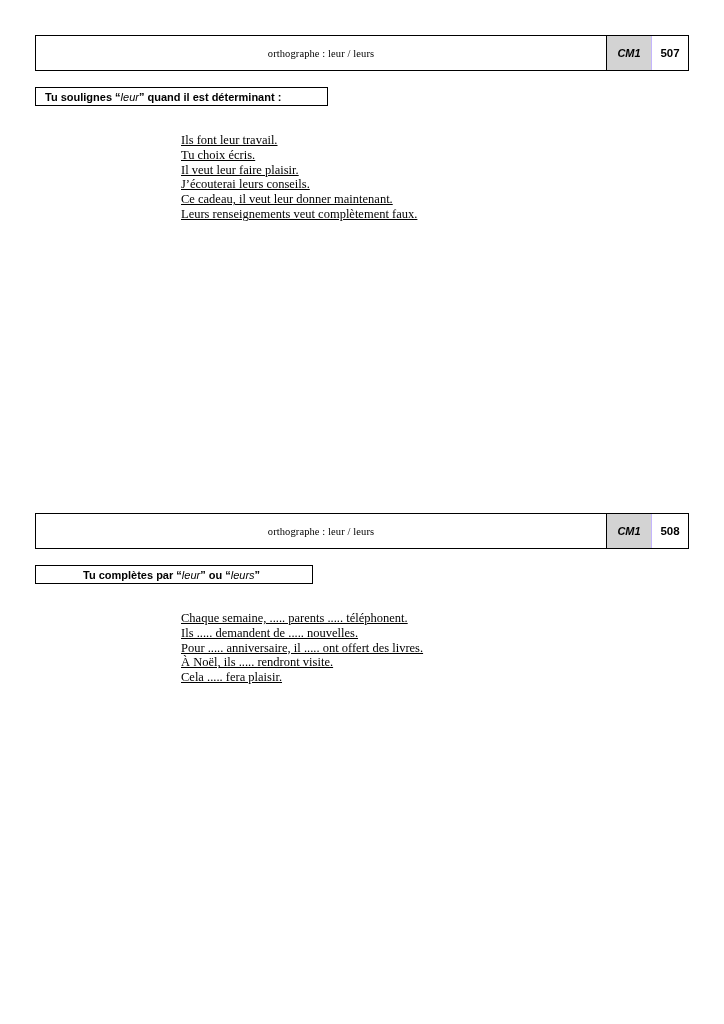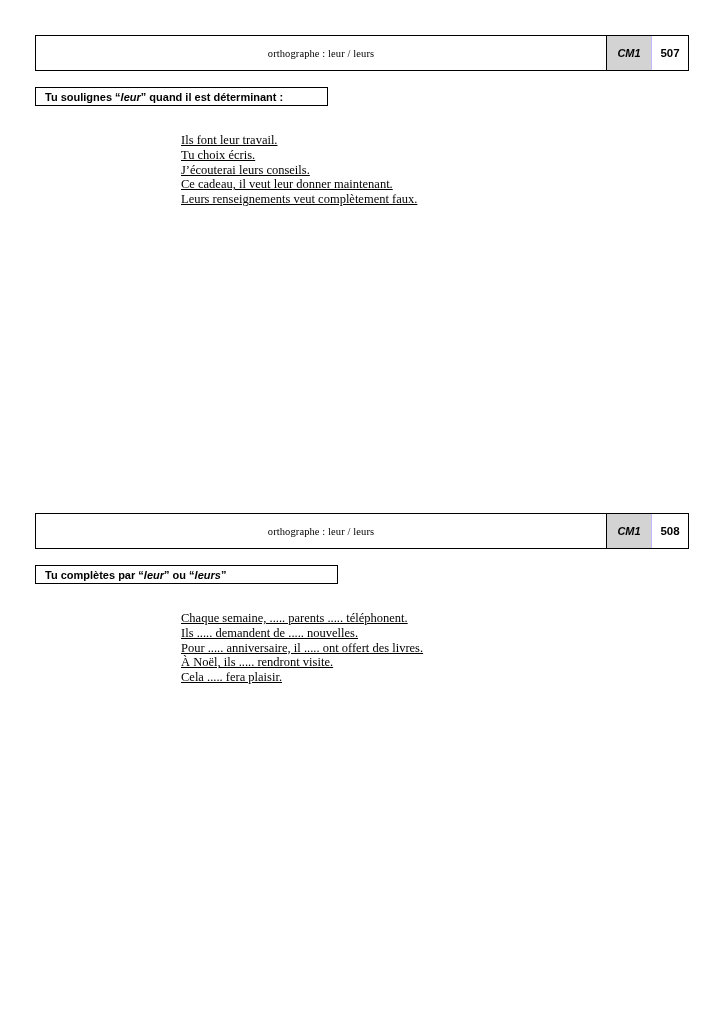--- a/index.html
+++ b/index.html
@@ -88,40 +88,40 @@
     display: flex;
     align-items: center;
     padding-left: 4px;
     font-family: "Liberation Sans", sans-serif;
     font-weight: bold;
     font-size: 11px;
     white-space: nowrap;
   }
   .instr-text i {
     font-style: italic;
-    font-weight: bold;
+    font-weight: normal;
   }
 
   
   .sentences {
     margin-top: 27px;
     padding-left: 146px;
     font-family: "Liberation Serif", serif;
     font-size: 12.5px;
     line-height: 14.8px;
   }
   .sentences div {
     white-space: pre;
     text-decoration: underline;
   }
 
   
   #exercise-1 { top: 35px; }
   #exercise-2 { top: 513px; }
-  #exercise-2 .instr-wrap { width: 303px; }
+  #exercise-2 .instr-wrap { width: 278px; padding-left: 38px; }
 </style>
 </head>
 <body>
 
 <div class="page">
 
   <section class="exercise" id="exercise-1">
 
     <div class="hdr">
       <div class="hdr-title">orthographe : leur / leurs</div>
@@ -134,20 +134,21 @@
       <div class="instr-text">
           <span>Tu soulignes “</span>
           <i>leur</i>
           <span>” quand il est déterminant :</span>
         </div>
     </div>
 
     <div class="sentences">
       <div>Ils font leur travail.</div>
       <div>Tu choix écris.</div>
+      <div>Il veut leur faire plaisir.</div>
       <div>J’écouterai leurs conseils.</div>
       <div>Ce cadeau, il veut leur donner maintenant.</div>
       <div>Leurs renseignements veut complètement faux.</div>
     </div>
 
   </section>
 
   <section class="exercise" id="exercise-2">
 
     <div class="hdr">

